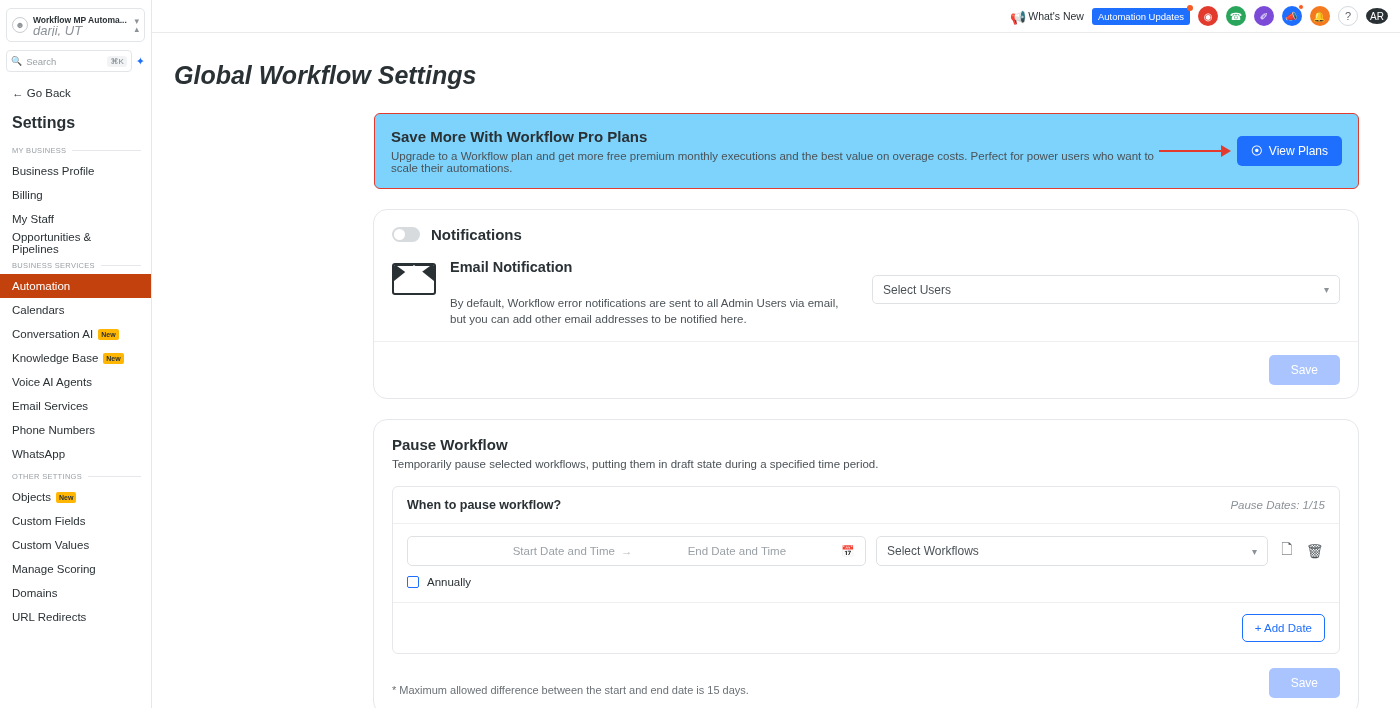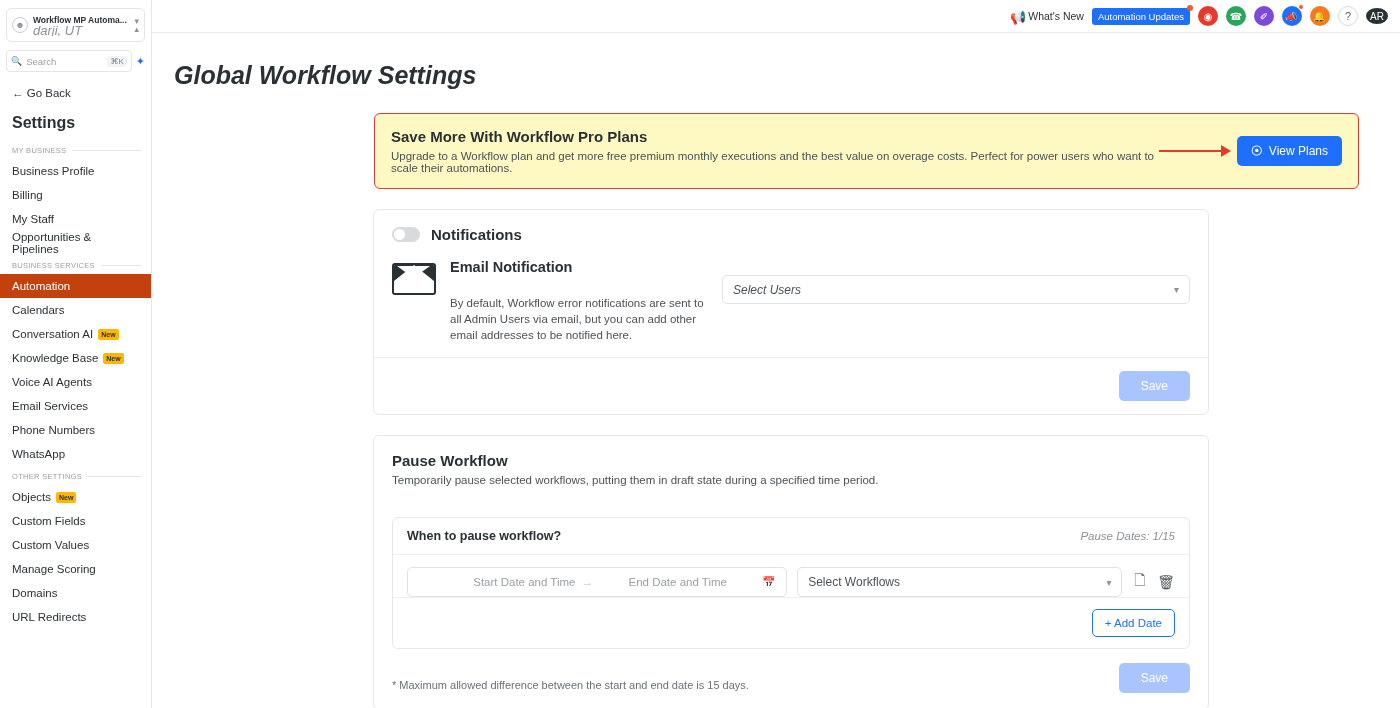--- a/index.html
+++ b/index.html
@@ -136,21 +136,21 @@
   }
 
   .content { padding: 20px 22px 0 22px; }
   .page-title { font-size: 25px; font-weight: bold; color: #2a3135; margin: 8px 0 0 0; font-style: italic; }
 
   .promo {
     margin: 23px 0 0 222px;
     width: 985px;
     border: 1px solid #e23b2e;
     border-radius: 6px;
-    background: #fef9c3;
+    background: #7dd3fc;
     padding: 14px 16px;
     display: flex; align-items: center;
     position: relative;
   }
   .promo-texts { flex: 1; }
   .promo-title { font-size: 15px; font-weight: bold; color: #2a3135; }
   .promo-sub { font-size: 11.5px; color: #4b5257; margin-top: 5px; }
   .arrow-wrap { width: 72px; height: 12px; position: relative; margin-right: 6px; }
   .arrow-line { position: absolute; left: 0; top: 5px; width: 62px; height: 2px; background: #e23b2e; }
   .arrow-head {
@@ -162,23 +162,23 @@
   .btn-primary {
     background: #1f6fff; color: #fff; border: none;
     border-radius: 5px; font-size: 12px;
     padding: 8px 14px; display: flex; align-items: center; gap: 6px;
     font-family: "Liberation Sans", sans-serif;
     cursor: pointer;
   }
 
   .card {
     margin: 20px 0 0 221px;
-    width: 836px;
+    width: 986px;
     border: 1px solid #e5e7eb;
-    border-radius: 6px;
+    border-radius: 14px;
     background: #fff;
   }
 
   .toggle-row { display: flex; align-items: center; gap: 11px; padding: 16px 18px 0 18px; }
   .switch {
     width: 28px; height: 15px; border-radius: 8px; background: #d7dbde;
     position: relative; flex: 0 0 28px;
   }
   .switch .knob {
     position: absolute; top: 2px; left: 2px;
@@ -210,35 +210,35 @@
   }
   .email-texts { flex: 1; max-width: 400px; }
   .email-title { font-size: 14.5px; font-weight: bold; color: #2a3135; }
   .email-desc { font-size: 11.5px; color: #4b5257; margin-top: 20px; line-height: 16px; }
   .select-box {
     width: 468px; height: 29px; border: 1px solid #dfe2e5; border-radius: 5px;
     display: flex; align-items: center; justify-content: space-between;
     padding: 0 10px; margin-left: auto; margin-top: 16px;
     background: #fff;
   }
-  .select-ph { font-size: 12px; color: #4b5257; font-style: italic; }
+  .select-ph { font-size: 12px; color: #4b5257; }
   .chev { color: #8b9298; font-size: 10px; }
   .card-foot { display: flex; justify-content: flex-end; padding: 13px 18px; }
   .btn-save {
     background: #a9c4ff; color: #ffffff; border: none; border-radius: 5px;
     font-size: 12px; padding: 8px 22px; font-family: "Liberation Sans", sans-serif;
     cursor: pointer;
   }
 
   .pause-head { padding: 16px 18px 0 18px; }
   .pause-title { font-size: 15px; font-weight: bold; color: #2a3135; }
   .pause-sub { font-size: 11.5px; color: #4b5257; margin-top: 5px; }
 
   .inner-box {
-    margin: 31px 18px 0 18px;
+    margin: 16px 18px 0 18px;
     border: 1px solid #e5e7eb; border-radius: 6px;
   }
   .inner-head {
     display: flex; align-items: center; justify-content: space-between;
     padding: 11px 14px;
     border-bottom: 1px solid #edeff1;
   }
   .inner-head .lbl { font-size: 12.5px; font-weight: bold; color: #2a3135; }
   .inner-head .dates { font-size: 11.5px; color: #8b9298; font-style: italic; }
   .row-dates { display: flex; align-items: center; gap: 10px; padding: 12px 14px 0 14px; }
@@ -465,20 +465,24 @@
             <span class="cal-icon">📅</span>
           </div>
           <div class="wf-select">
             <span>Select Workflows</span>
             <span class="chev">▾</span>
           </div>
           <span class="icon-btn">🗋</span>
           <span class="icon-btn">🗑</span>
         </div>
 
+        <div class="annual-row">
+          <span class="cbox"></span>
+          <span class="annual-lbl">Annually</span>
+        </div>
 
         <div class="add-row">
           <button class="btn-add"><span>+ Add Date</span></button>
         </div>
       </div>
 
       <div class="notes-foot">
         <div>
           <div class="note">* Maximum allowed difference between the start and end date is 15 days.</div>
         </div>

